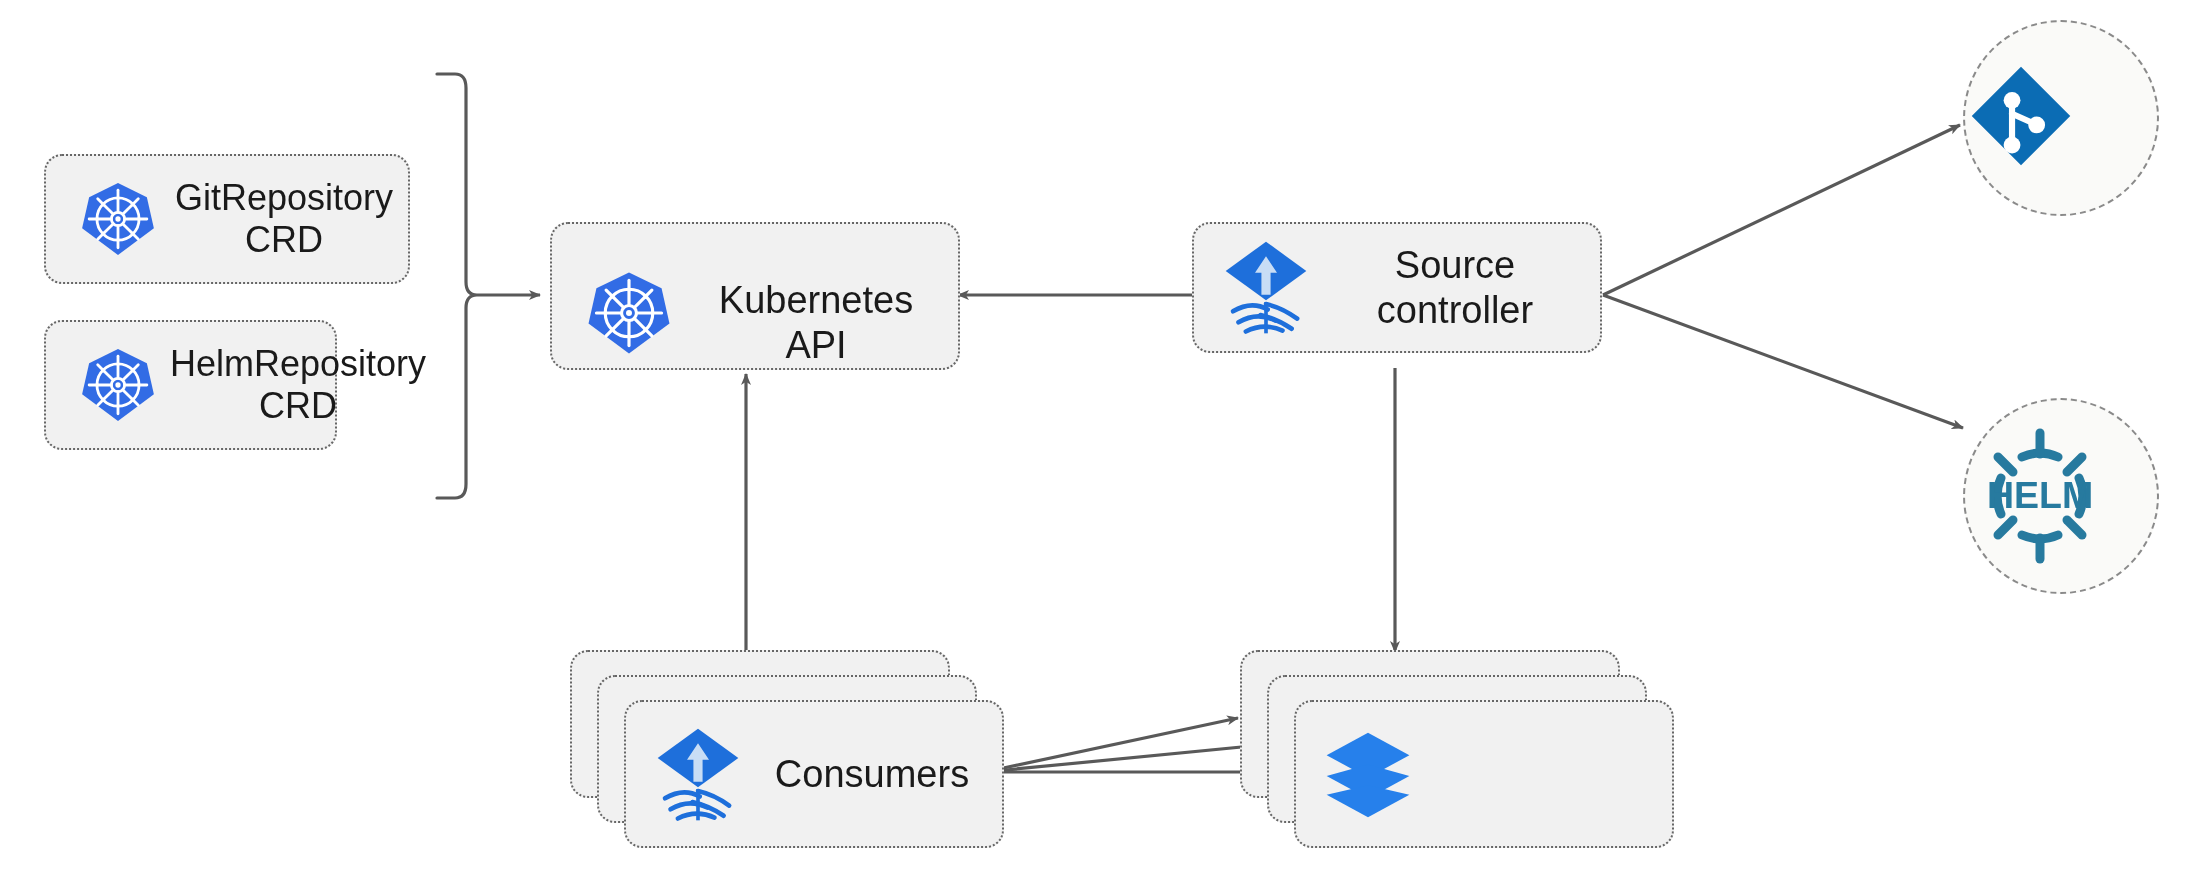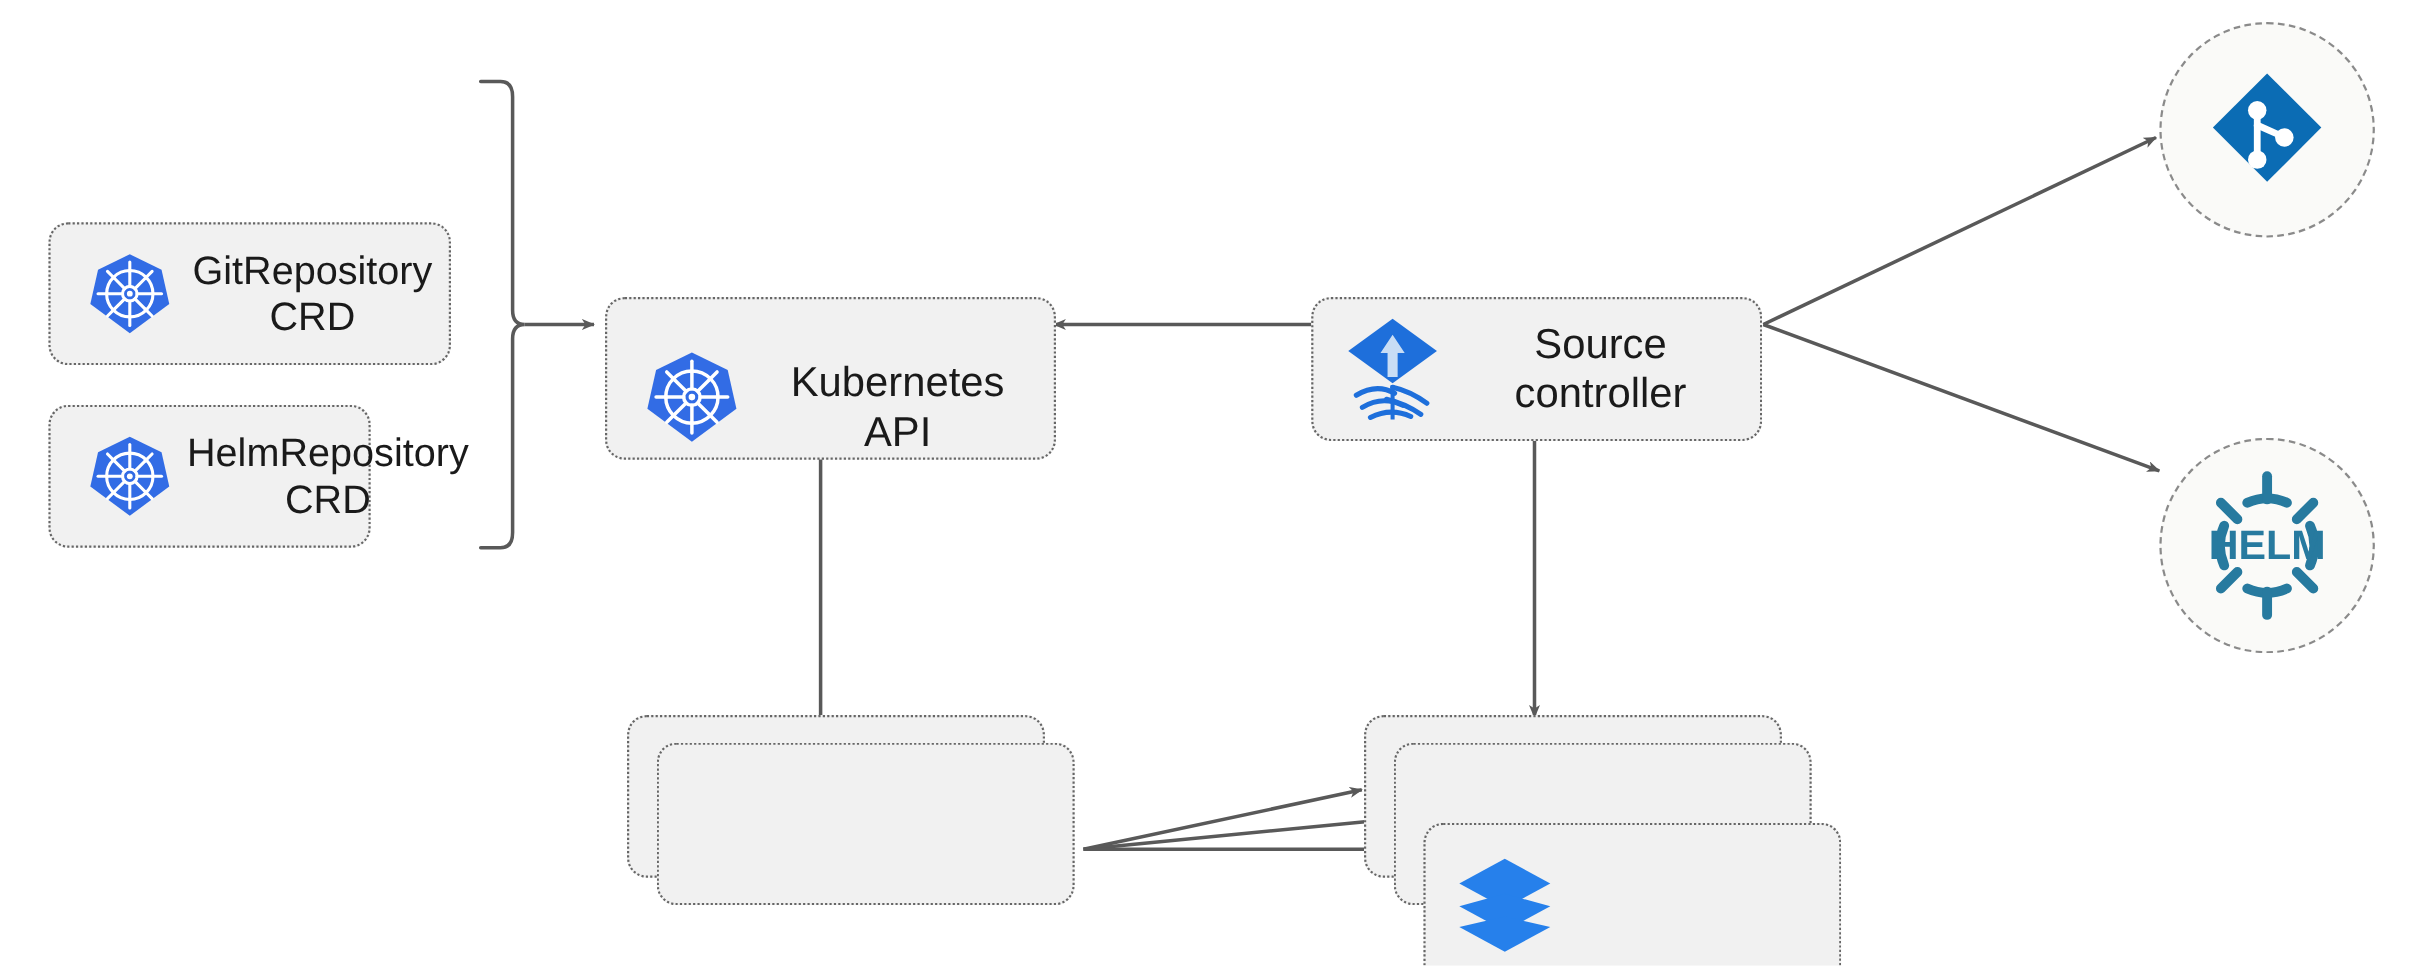--- a/index.html
+++ b/index.html
@@ -21,21 +21,20 @@
   .node {
     position: absolute;
     box-sizing: border-box;
     background: #f1f1f1;
     border: 2px dotted #666666;
     border-radius: 18px;
     display: flex;
     flex-direction: row;
     align-items: center;
     justify-content: flex-start;
-    margin-top: 48px;
   }
   .node .icon-slot {
     flex: 0 0 auto;
     display: flex;
     align-items: center;
     justify-content: center;
   }
   .node .node-label {
     flex: 1 1 auto;
     text-align: center;
@@ -52,21 +51,20 @@
     border-radius: 18px;
   }
   .circle-node {
     position: absolute;
     box-sizing: border-box;
     border: 2px dashed #8a8a8a;
     border-radius: 50%;
     background: #fafaf8;
     display: flex;
     align-items: center;
-    justify-content: center;
   }
   svg.edges {
     position: absolute;
     left: 0;
     top: 0;
     width: 2198px;
     height: 878px;
     pointer-events: none;
   }
   .fs-crd   { font-size: 36px; }
@@ -245,20 +243,37 @@
           <line x1="78" y1="24" x2="68" y2="34"></line>
           <line x1="32" y1="66" x2="22" y2="76"></line>
         </g>
         <text x="50" y="58" text-anchor="middle" font-family="Liberation Sans, sans-serif" font-size="25" font-weight="bold" fill="#277a9f">HELM</text>
       </svg>
     </span>
   </div>
 
   <div class="ghost" style="left:570px; top:650px; width:380px; height:148px;"></div>
   <div class="ghost" style="left:597px; top:675px; width:380px; height:148px;"></div>
+  <div class="node" style="left:624px; top:700px; width:380px; height:148px;">
+    <span class="icon-slot" style="width:108px; height:112px; margin-left:18px;">
+      <svg viewBox="0 0 100 108" width="92" height="99">
+        <polygon points="50,4 94,36 50,68 6,36" fill="#1e6fdb"></polygon>
+        <polygon points="50,20 62,38 55,38 55,62 45,62 45,38 38,38" fill="#c8ddf5"></polygon>
+        <g stroke="#1e6fdb" stroke-width="5" fill="none" stroke-linecap="round">
+          <path d="M14,80 Q34,68 52,78"></path>
+          <path d="M20,92 Q40,80 60,90"></path>
+          <path d="M28,102 Q48,92 68,101"></path>
+          <path d="M50,72 Q68,76 84,88"></path>
+          <path d="M44,84 Q62,88 78,99"></path>
+        </g>
+        <line x1="50" y1="70" x2="50" y2="104" stroke="#1e6fdb" stroke-width="4"></line>
+      </svg>
+    </span>
+    <span class="node-label fs-bot">Consumers</span>
+  </div>
 
   <div class="ghost" style="left:1240px; top:650px; width:380px; height:148px;"></div>
   <div class="ghost" style="left:1267px; top:675px; width:380px; height:148px;"></div>
   <div class="node" style="left:1294px; top:700px; width:380px; height:148px;">
     <span class="icon-slot" style="width:108px; height:108px; margin-left:18px;">
       <svg viewBox="0 0 100 100" width="94" height="94">
         <polygon points="50,6 94,30 50,54 6,30" fill="#2680eb"></polygon>
         <polygon points="50,40 94,52 50,76 6,52" fill="#2680eb"></polygon>
         <polygon points="50,62 94,72 50,96 6,72" fill="#2680eb"></polygon>
       </svg>

